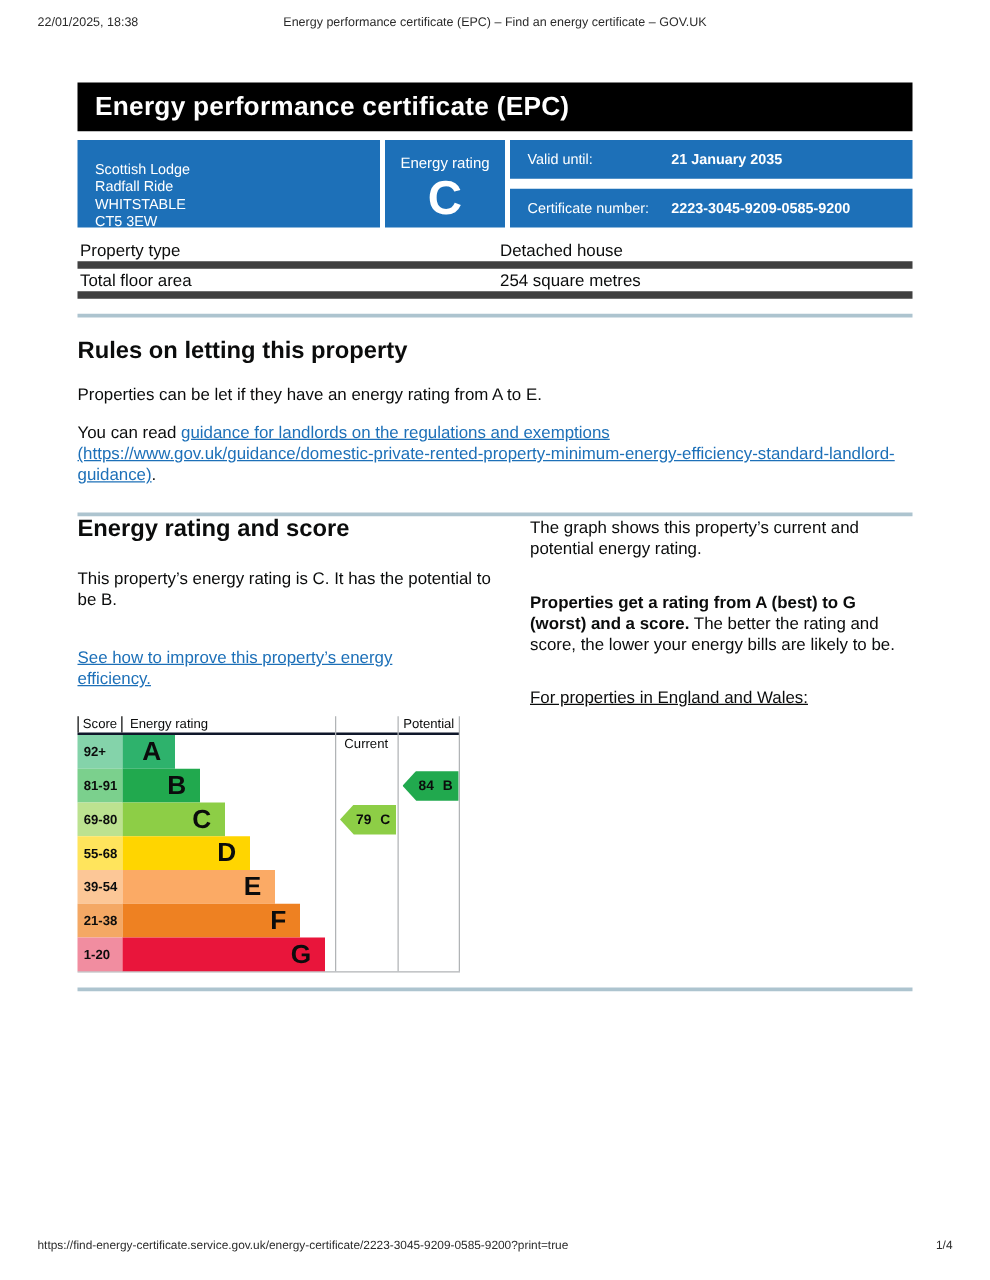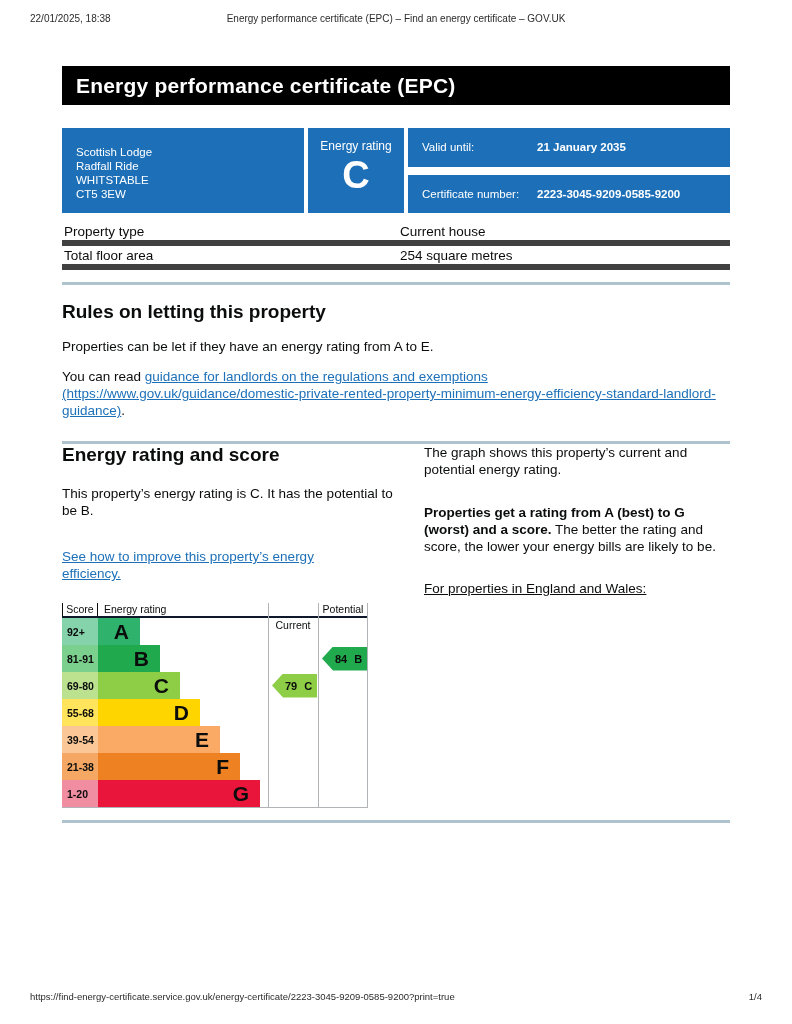--- a/index.html
+++ b/index.html
@@ -12,21 +12,21 @@
   .ph-title { position: absolute; left: 0; right: 0; top: 0; text-align: center; }
   .print-footer { position: absolute; top: 991px; left: 30px; right: 30px; font-size: 9.5px; color: #2b2b2b; display: flex; justify-content: space-between; }
 
   .content { position: absolute; left: 62px; top: 66px; width: 668px; }
 
   
   .banner { background: #000000; color: #ffffff; height: 39px; display: flex; align-items: center; padding-left: 14px; }
   .banner h1 { font-size: 21px; font-weight: bold; letter-spacing: 0.2px; }
 
   
-  .summary { display: flex; gap: 4px; margin-top: 23px; height: 85px; }
+  .summary { display: flex; gap: 4px; margin-top: 7px; height: 70px; }
   .box { background: #1d70b8; color: #ffffff; }
   .addr-box { flex: 1 1 auto; padding: 17px 14px; font-size: 11.5px; line-height: 14px; }
   .rating-box { flex: 0 0 96px; text-align: center; padding-top: 11px; }
   .rating-box .rating-label { font-size: 12px; }
   .rating-box .rating-letter { font-size: 38px; font-weight: bold; line-height: 44px; }
   .meta-col { flex: 0 0 322px; display: flex; flex-direction: column; gap: 8px; }
   .meta-box { flex: 1 1 0; display: flex; align-items: center; padding-left: 14px; font-size: 11.5px; }
   .meta-box .meta-label { width: 115px; }
   .meta-box .meta-value { font-weight: bold; }
 
@@ -111,21 +111,21 @@
         <div class="box meta-box">
           <span class="meta-label">Certificate number:</span>
           <span class="meta-value">2223-3045-9209-0585-9200</span>
         </div>
       </div>
     </div>
 
     <div class="prop-table">
       <div class="prop-row">
         <span class="prop-label">Property type</span>
-        <span class="prop-value">Current house</span>
+        <span class="prop-value">Detached house</span>
       </div>
       <div class="prop-row">
         <span class="prop-label">Total floor area</span>
         <span class="prop-value">254 square metres</span>
       </div>
     </div>
 
     <hr class="rule">
 
     <h2 class="h2-rules">Rules on letting this property</h2>

